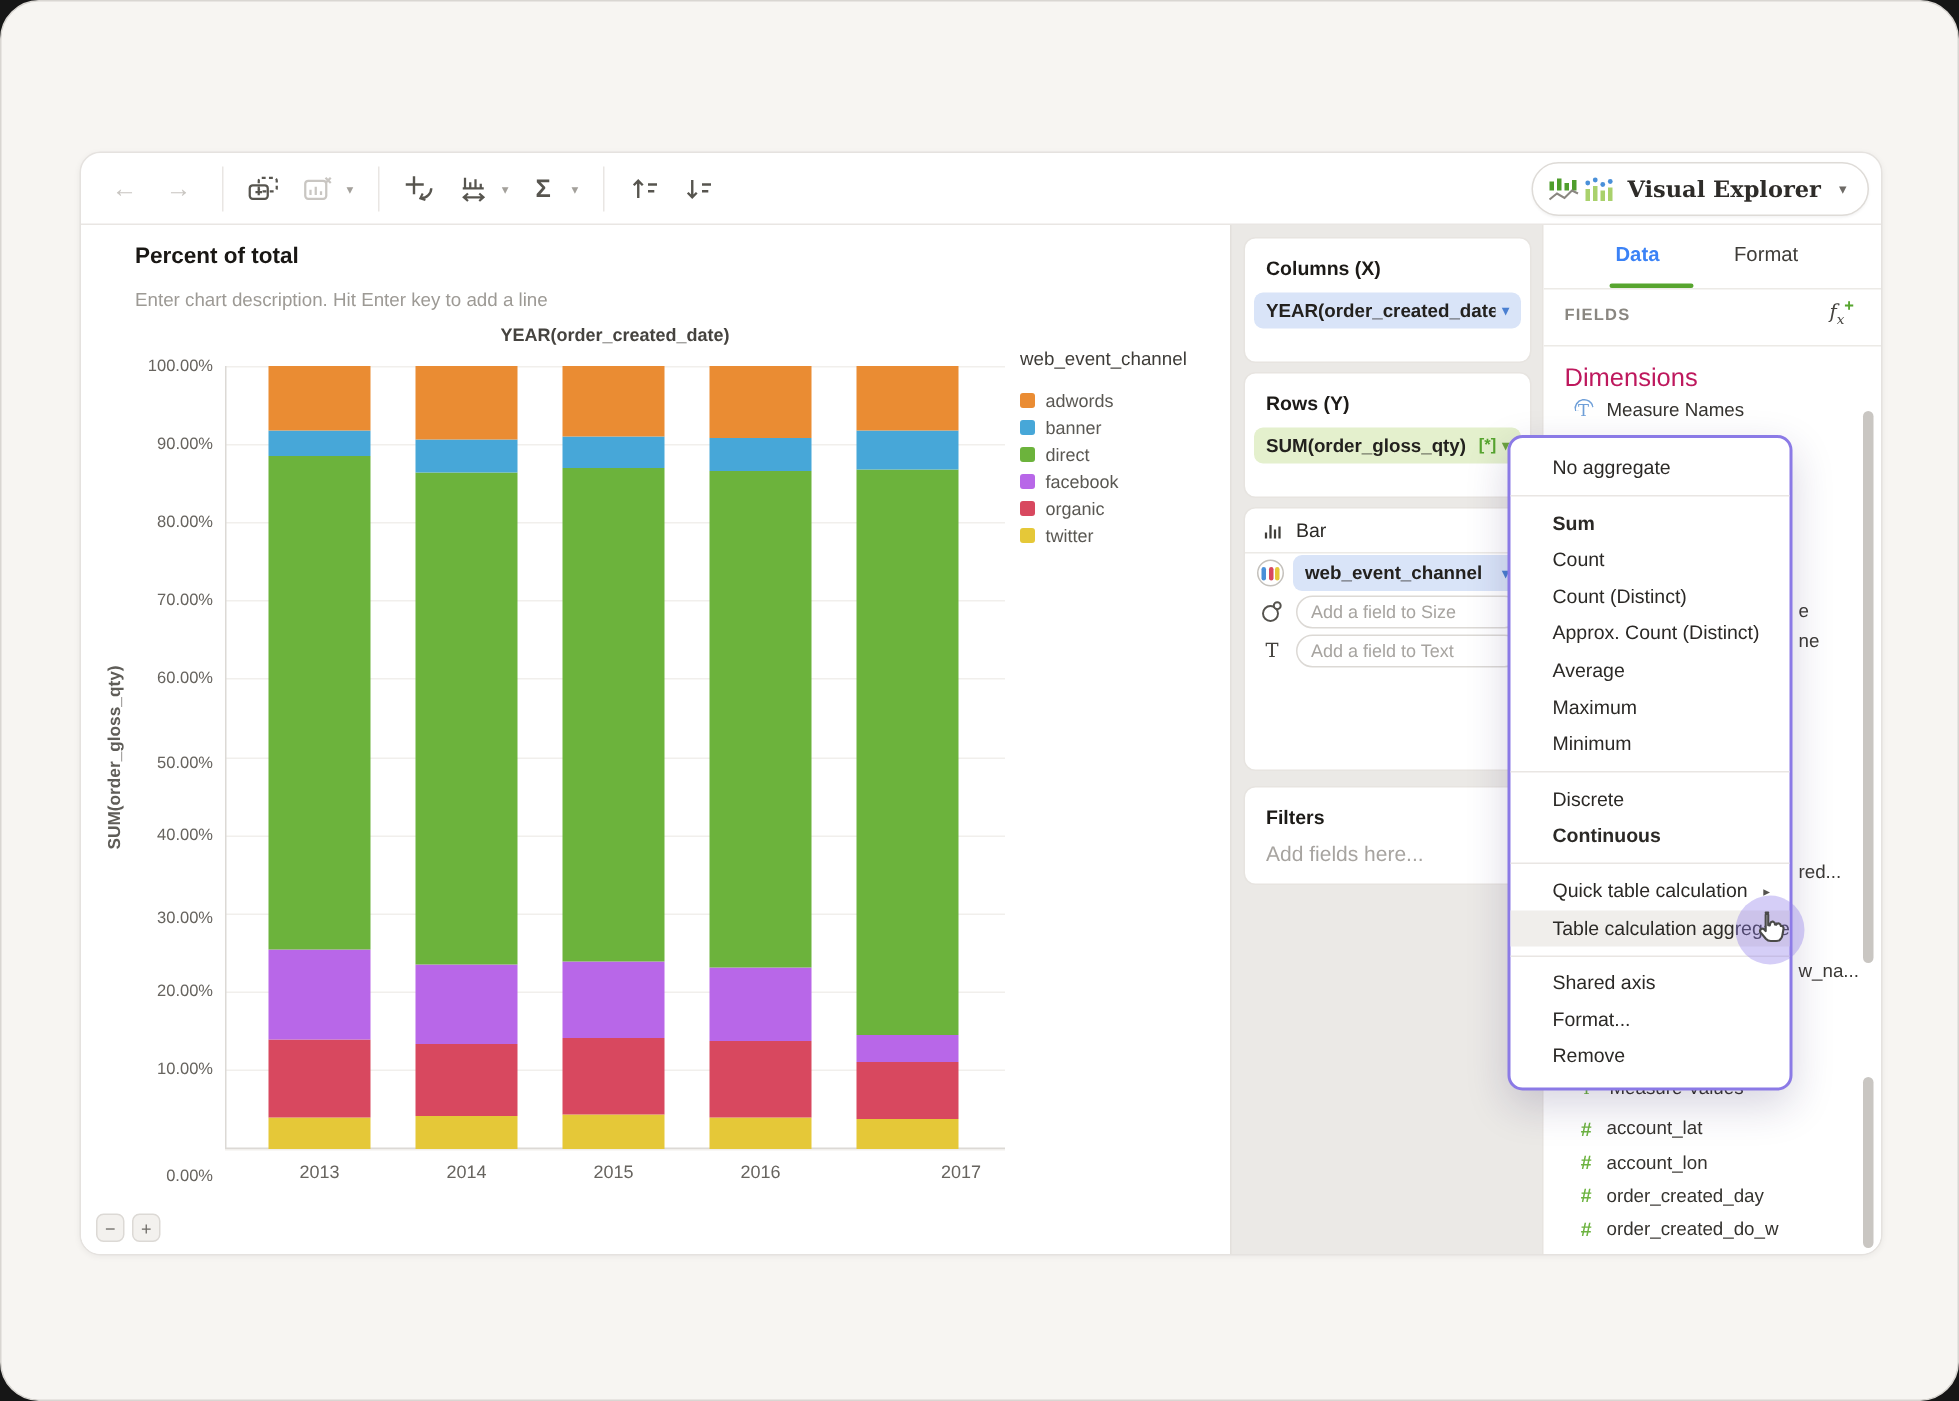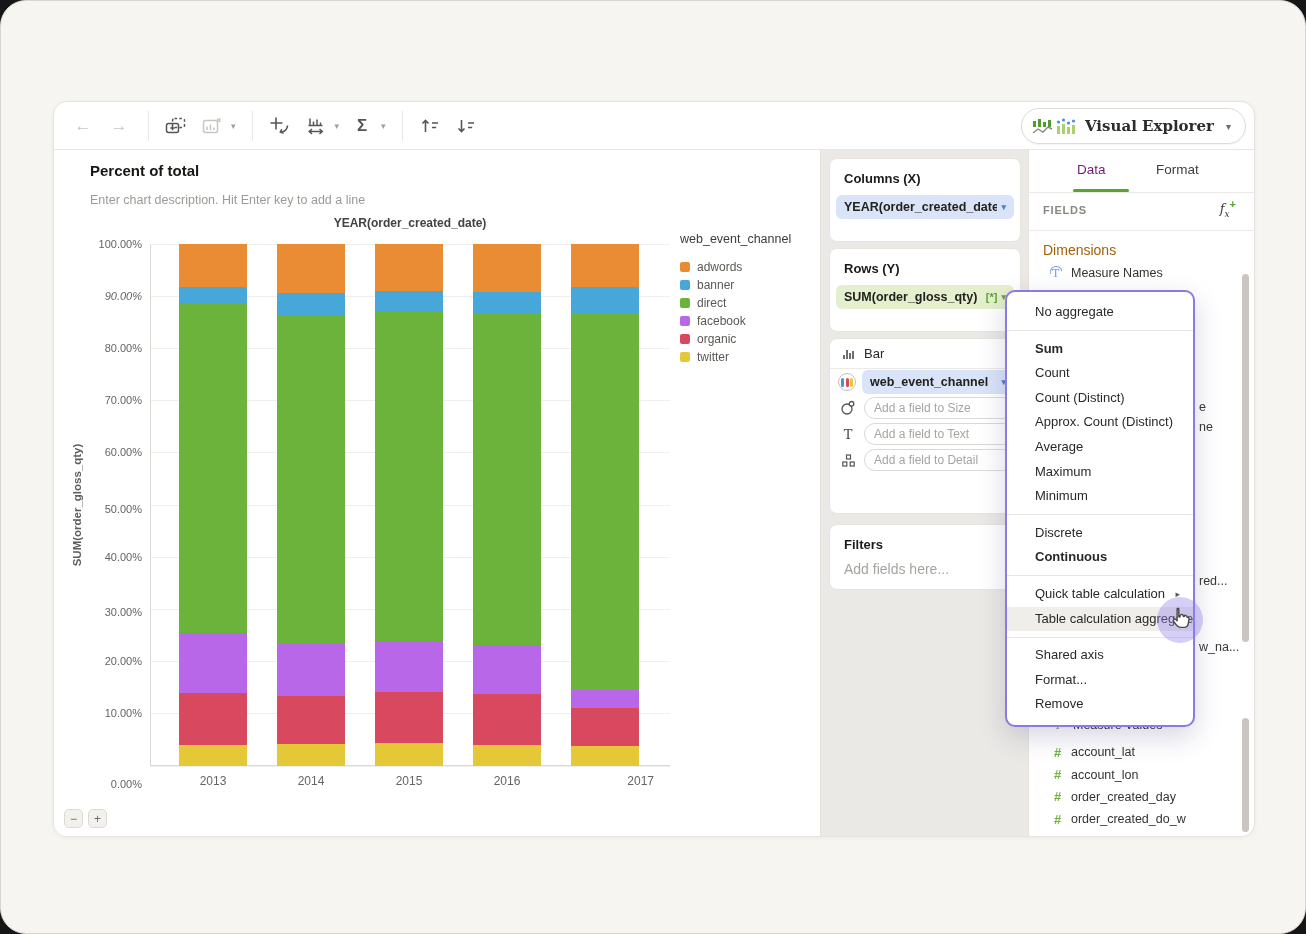--- a/index.html
+++ b/index.html
@@ -76,28 +76,28 @@
   .field-slot { flex:1; height:22px; border:1px solid #dcd9d5; border-radius:11px; display:flex; align-items:center;
                 padding:0 9px; font-size:12px; color:#a7a4a0; background:#fff; }
   .color-circle { width:18px; height:18px; border-radius:50%; border:1px solid #c4c1bc; display:flex; gap:1.5px;
                   align-items:center; justify-content:center; background:#fff; }
   .color-circle i { width:3px; height:9px; border-radius:1.5px; display:block; }
   .filters-hint { margin:2px 14px; font-size:14px; color:#a7a4a0; }
 
   
   .sidebar { position:absolute; left:974px; top:48px; width:228px; bottom:0; background:#fff; border-left:1px solid #e7e4e0; overflow:hidden; }
   .tab { position:absolute; top:12px; font-size:13.5px; color:#3f3d39; cursor:pointer; }
-  .tab.active { font-weight:normal; color:#701a75; }
+  .tab.active { font-weight:bold; color:#3b82f6; }
   .tab-underline { position:absolute; left:44px; top:39px; width:56px; height:3px; border-radius:2px; background:#57a52f; }
   .sb-div { position:absolute; left:0; width:100%; height:1px; background:#eceae6; }
   .fields-header { position:absolute; left:14px; top:54px; font-size:11px; font-weight:bold; letter-spacing:.8px; color:#8a8781; }
   .fx-btn { position:absolute; right:20px; top:48px; cursor:pointer; font-size:13px; color:#44423e; }
   .fx-btn .fx { font-family:"DejaVu Serif", serif; font-style:italic; }
   .fx-btn .plus { color:#57a52f; font-weight:bold; font-size:11px; vertical-align:super; }
-  .dims-label { position:absolute; left:14px; top:92px; font-size:14px; color:#a16207; }
+  .dims-label { position:absolute; left:14px; top:92px; font-size:17px; color:#be185d; }
   .field-row { position:absolute; left:0; width:100%; height:22px; display:flex; align-items:center; gap:7px; padding-left:20px; }
   .field-row .fname { font-size:12.5px; color:#35332f; }
   .hash { color:#6cb33f; font-size:13px; font-weight:bold; width:13px; text-align:center; }
   .t-icon { width:15px; height:14px; position:relative; flex:none; }
   .t-icon .arc { position:absolute; left:0; top:0; width:13px; height:7px; border:1.4px solid currentColor; border-bottom:none;
                  border-radius:7px 7px 0 0; transform:rotate(-12deg); }
   .t-icon .tee { position:absolute; left:3px; top:2px; font-family:"DejaVu Serif", serif; font-size:11px; line-height:12px; }
   .frag { position:absolute; left:170px; font-size:12.5px; color:#3b3935; white-space:nowrap; }
   .sb-thumb { position:absolute; left:213px; width:7px; border-radius:4px; background:#c9c6c2; }
 
@@ -293,21 +293,21 @@
       </div>
     <div class="ytick" style="top: 628px; right: 678px; width: 70px; left: auto;">0.00%</div>
         <div class="ytick" style="top: 557.3px; right: 678px; width: 70px; left: auto;">10.00%</div>
         <div class="ytick" style="top: 505.1px; right: 678px; width: 70px; left: auto;">20.00%</div>
         <div class="ytick" style="top: 456px; right: 678px; width: 70px; left: auto;">30.00%</div>
         <div class="ytick" style="top: 400.7px; right: 678px; width: 70px; left: auto;">40.00%</div>
         <div class="ytick" style="top: 353px; right: 678px; width: 70px; left: auto;">50.00%</div>
         <div class="ytick" style="top: 296.3px; right: 678px; width: 70px; left: auto;">60.00%</div>
         <div class="ytick" style="top: 244.1px; right: 678px; width: 70px; left: auto;">70.00%</div>
         <div class="ytick" style="top: 191.9px; right: 678px; width: 70px; left: auto;">80.00%</div>
-        <div class="ytick" style="top: 139.7px; right: 678px; width: 70px; left: auto; font-style: italic;">90.00%</div>
+        <div class="ytick" style="top: 139.7px; right: 678px; width: 70px; left: auto;">90.00%</div>
         <div class="ytick" style="top: 87.5px; right: 678px; width: 70px; left: auto;">100.00%</div>
         <div class="xtick" style="left: 110px; top: 624px;">2013</div>
         <div class="xtick" style="left: 208px; top: 624px;">2014</div>
         <div class="xtick" style="left: 306px; top: 624px;">2015</div>
         <div class="xtick" style="left: 404px; top: 624px;">2016</div>
         <div class="xtick" style="left: 502px; top: 624px; text-align: right;">2017</div>
       </div>
 
     <div class="shelf-panel">
       <div class="card" id="card-columns">
@@ -348,30 +348,20 @@
             <svg width="16" height="16" viewBox="0 0 16 16" fill="none" stroke="#55534e" stroke-width="1.3">
               <circle cx="7" cy="9" r="5"></circle>
                 <circle cx="11.5" cy="3.8" r="2.3" fill="#fff"></circle>
             </svg>
           </span>
           <div class="field-slot">Add a field to Size</div>
         </div>
         <div class="enc-row">
           <span class="enc-icon" style="font-family:'DejaVu Serif',serif; font-size:13px; color:#44423e;">T</span>
           <div class="field-slot">Add a field to Text</div>
-        </div>
-        <div class="enc-row">
-          <span class="enc-icon">
-            <svg width="13" height="13" viewBox="0 0 13 13" fill="none" stroke="#55534e" stroke-width="1.2">
-              <rect x="4.5" y="1" width="4" height="4"></rect>
-                <rect x="0.8" y="8" width="4" height="4"></rect>
-                <rect x="8.2" y="8" width="4" height="4"></rect>
-            </svg>
-          </span>
-          <div class="field-slot">Add a field to Detail</div>
         </div>
       </div>
       <div class="card" id="card-filters">
         <div class="card-label">Filters</div>
         <div class="filters-hint">Add fields here...</div>
       </div>
     </div>
 
     <div class="sidebar">
       <span class="tab active" style="left:48px">Data</span>

